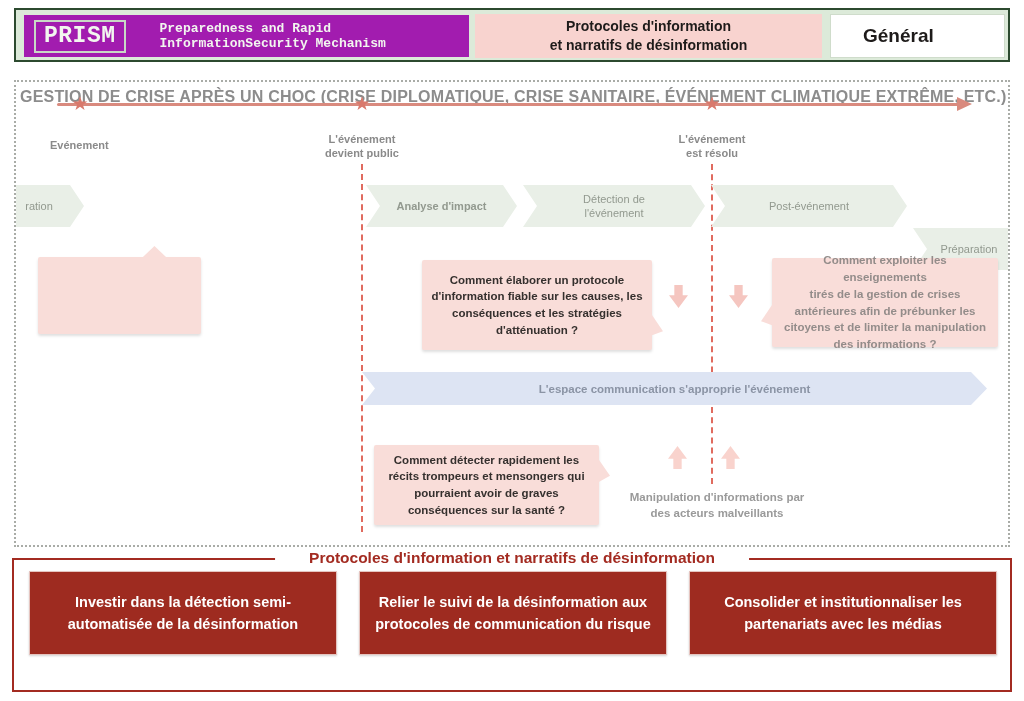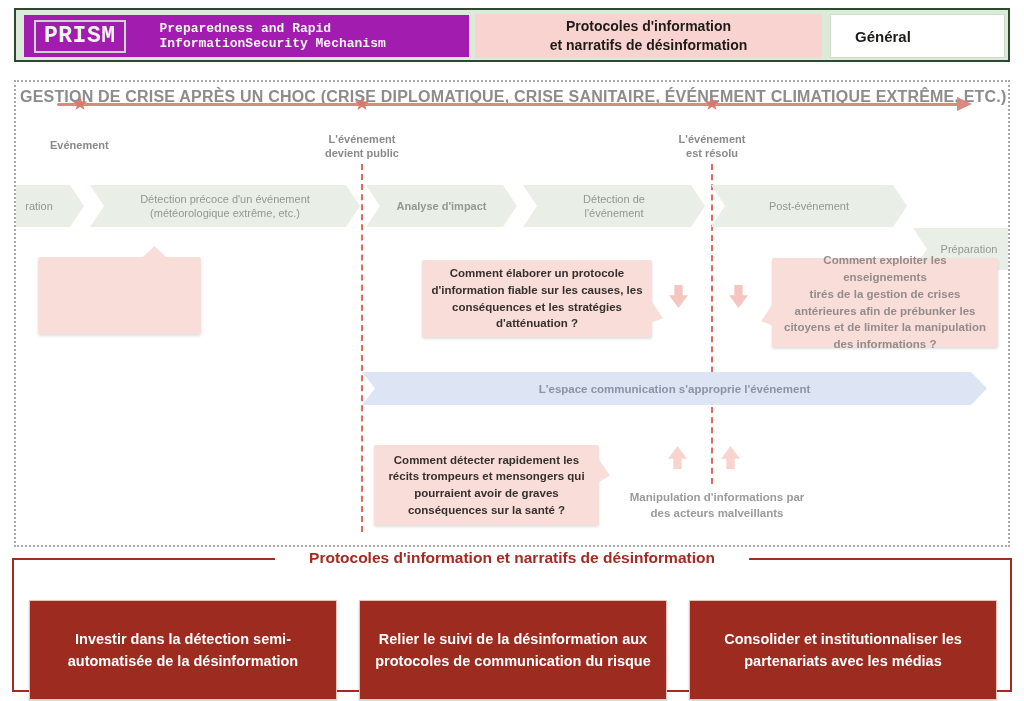--- a/index.html
+++ b/index.html
@@ -11,22 +11,22 @@
     background:#dcead9; border:2px solid #2c4a2f; }
   .prism-box { position:absolute; left:8px; top:5px; width:445px; height:42px;
     background:#a21caf; display:flex; align-items:center; padding-left:10px;font-family:Liberation Mono, monospace; }
   .prism-logo { color:#f2f6ef; font-weight:bold; font-size:23px; letter-spacing:0.5px;
     border:2px solid #c9d8c6; padding:1px 8px 2px; margin-right:10px; }
   .prism-sub { color:#f2f6ef; font-weight:bold; font-size:13px;margin-left:24px; }
   .topic-box { position:absolute; left:459px; top:4px; width:347px; height:44px;
     background:#f8d3cf; color:#1e1b1a; font-weight:bold; font-size:14px; line-height:1.35;
     display:flex; align-items:center; justify-content:center; text-align:center; white-space:pre-line; }
   .scope-box { position:absolute; left:814px; top:4px; width:175px; height:44px;
-    background:#ffffff; border:1px solid #cfdccb; color:#1e1b1a; font-weight:bold; font-size:15px;
-    display:flex; align-items:center; padding-left:24px; }
+    background:#ffffff; border:1px solid #cfdccb; color:#1e1b1a; font-weight:bold; font-size:19px;
+    display:flex; align-items:center; padding-left:32px; }
 
   
   .diagram { position:absolute; left:14px; top:80px; width:996px; height:467px;
     border:2px dotted #a9aca7; background:#ffffff; overflow:hidden; }
 
   .tl-title { position:absolute; left:4px; top:6px; width:100%; 
     color:#8c8c8c; font-weight:bold; font-size:16px; letter-spacing:0.2px; }
   .tl-line { position:absolute; left:41px; top:21px; width:903px; height:3px;
     background:#d98a7e; border-radius:2px; z-index:1; }
   .tl-arrowhead { position:absolute; left:941px; top:15px; width:0; height:0; z-index:1;
@@ -68,21 +68,21 @@
 
   .manip-note { position:absolute; left:611px; top:407px; width:180px; text-align:center;
     color:#9a9a9a; font-weight:bold; font-size:11.5px; line-height:1.4; white-space:pre-line; z-index:1; }
 
   
   .bottom-box { position:absolute; left:12px; top:558px; width:1000px; height:134px;
     border:2px solid #a32b21; background:#ffffff; }
   .bottom-title { position:absolute; top:-11px; left:50%; transform:translateX(-50%);
     background:#ffffff; padding:0 34px; white-space:nowrap;
     color:#a32b21; font-weight:bold; font-size:15.5px; }
-  .actions { position:absolute; left:15px; right:13px; top:40px; height:100px;
+  .actions { position:absolute; left:15px; right:13px; top:11px; height:84px;
     display:flex; gap:22px; }
   .action-card { flex:1; background:#9e2b20; border:1px solid #e5c4bf;
     display:flex; align-items:center; justify-content:center; text-align:center;
     color:#ffffff; font-weight:bold; font-size:14.5px; line-height:1.55; white-space:pre-line;
     box-shadow:0 1px 2px rgba(0,0,0,0.18); }
 </style>
 </head>
 <body>
 
 <div id="page">
@@ -110,33 +110,31 @@
     <span class="tl-star" style="left:346px;">★</span>
     <span class="tl-star" style="left:696px;">★</span>
 
     <div class="milestone" style="left:34px; top:57px;">Evénement</div>
     <div class="milestone center" style="left:276px; top:51px;">L'événement
 devient public</div>
     <div class="milestone center" style="left:626px; top:51px;">L'événement
 est résolu</div>
 
     <div class="chev" style="left:-34px; width:102px; padding-left:28px;">ration</div>
-    <div class="chev" style="left:74px;  width:270px;">Détection précoce d'un événement
-(météorologique extrême, etc.)</div>
     <div class="chev" style="left:350px; width:151px;font-weight:bold;">Analyse d'impact</div>
     <div class="chev" style="left:507px; width:182px;">Détection de
 l'événement</div>
     <div class="chev" style="left:695px; width:196px;">Post-événement</div>
     <div class="chev" style="left:897px; width:112px;margin-top:43px;">Préparation</div>
 
     <div class="callout soft" style="left:22px; top:175px; width:163px; height:77px;">
       <span class="tail tail-up"></span>
     </div>
 
-    <div class="callout strong" style="left:406px; top:178px; width:230px; height:77px;">
+    <div class="callout strong" style="left:406px; top:178px; width:230px; height:90px;">
       <span>Comment élaborer un protocole
 d'information fiable sur les causes, les
 conséquences et les stratégies
 d'atténuation ?</span>
       <span class="tail tail-right-b"></span>
     </div>
 
     <div class="callout strong" style="left:358px; top:363px; width:225px; height:80px;">
       <span>Comment détecter rapidement les
 récits trompeurs et mensongers qui

